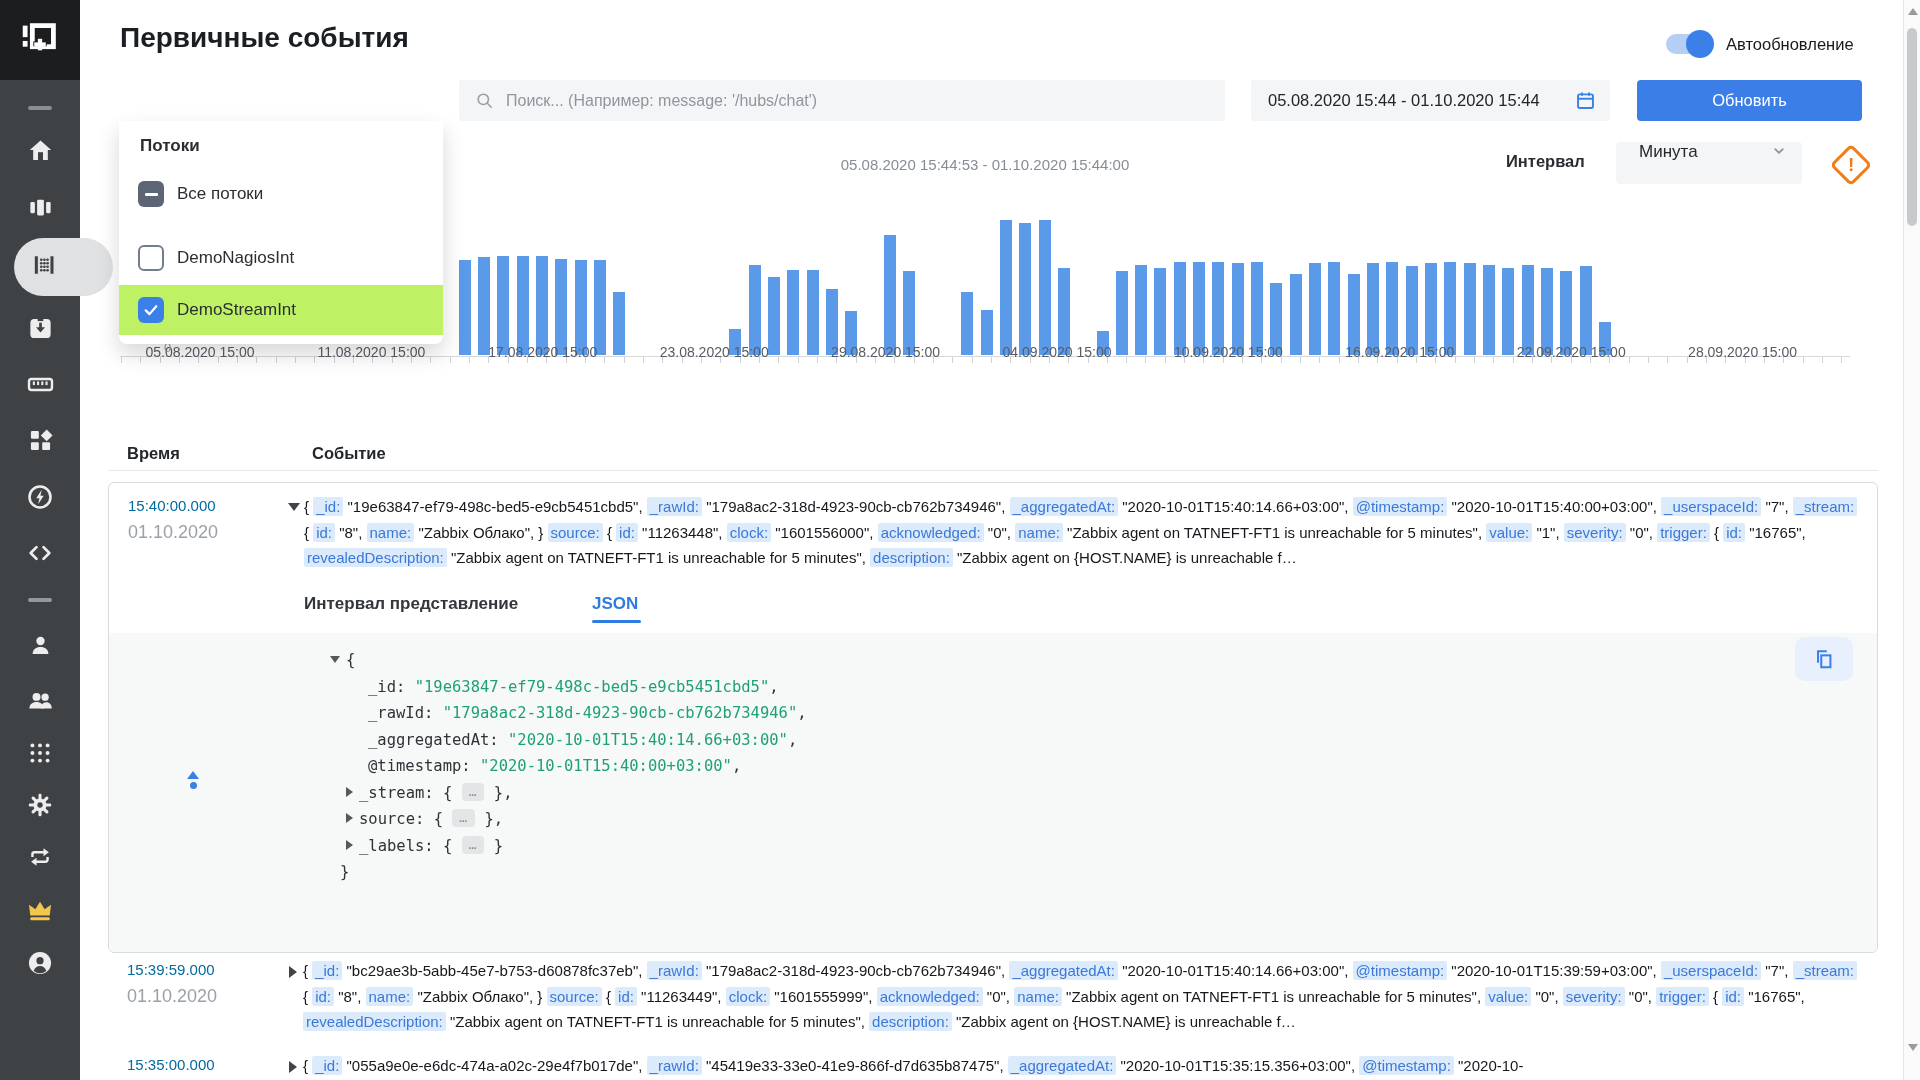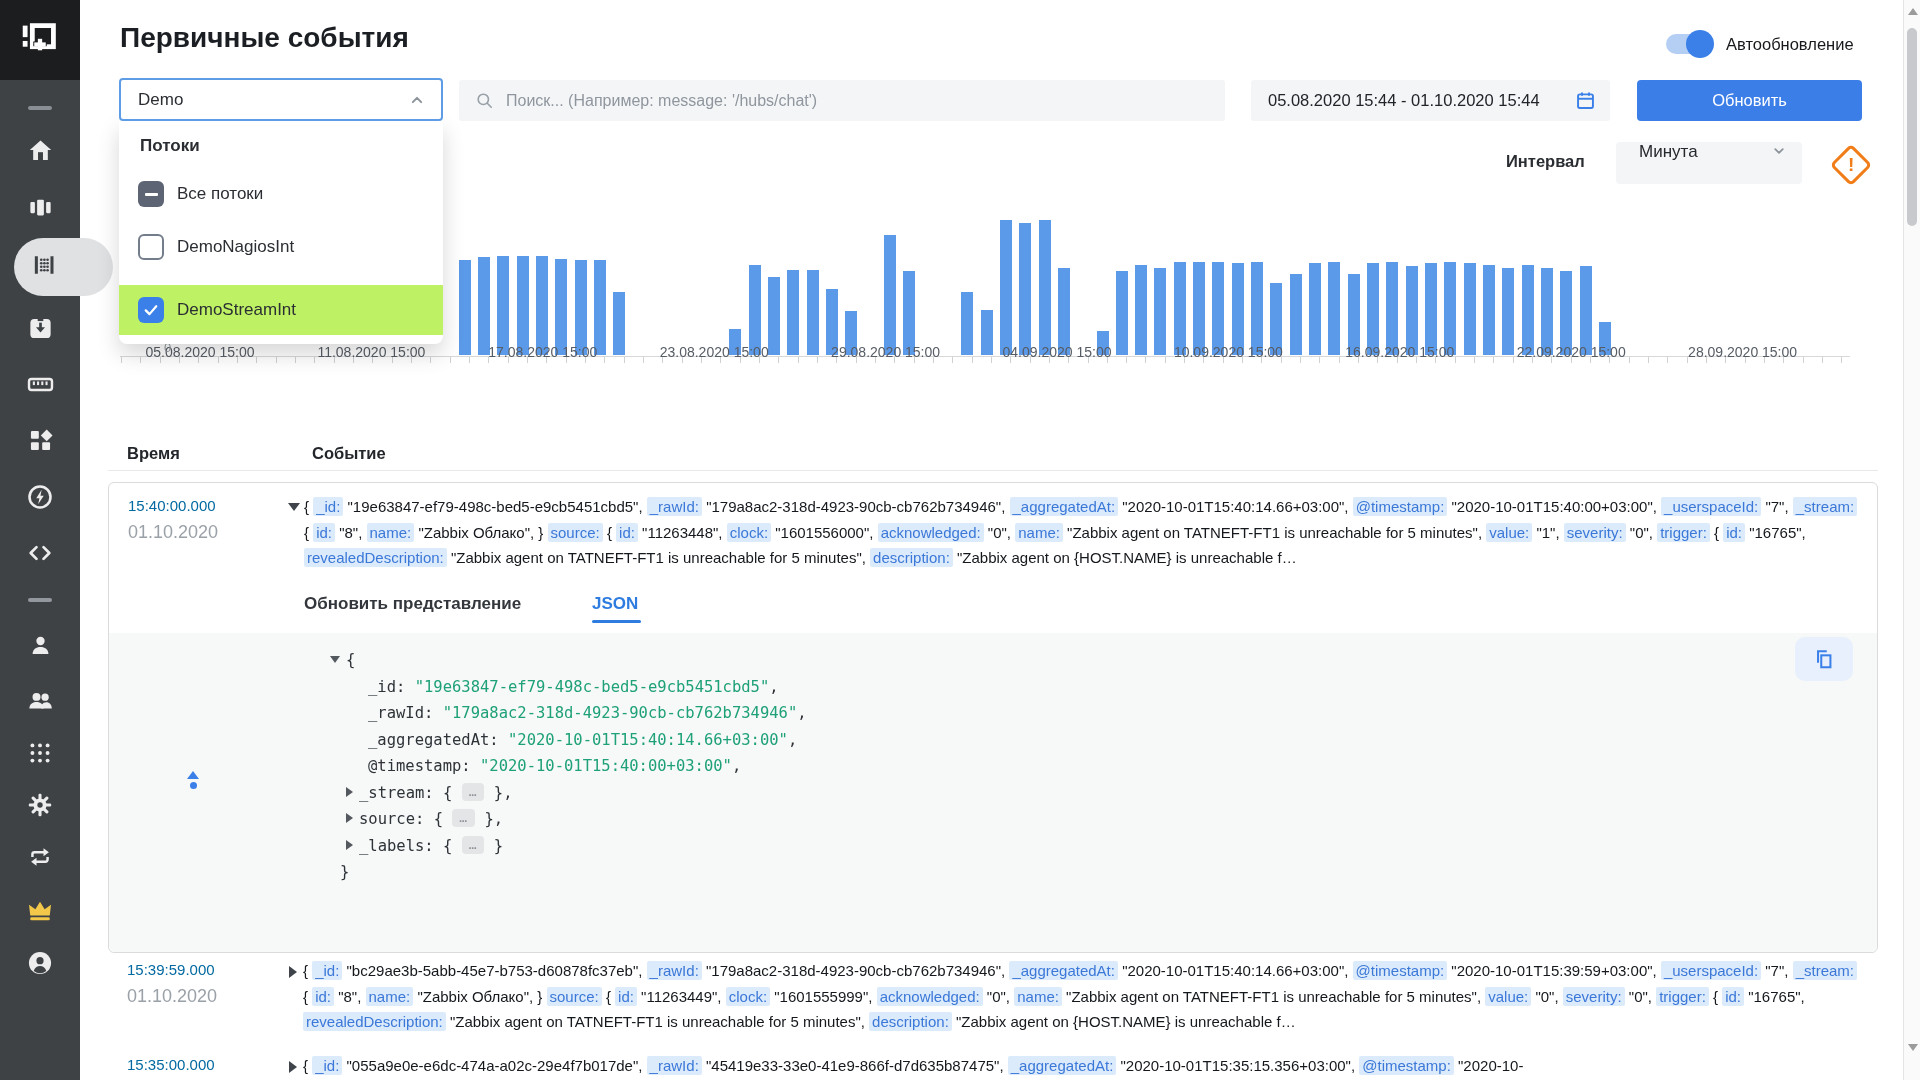--- a/index.html
+++ b/index.html
@@ -263,26 +263,20 @@
           <circle cx="15.9" cy="13.5" r="1.15" fill="#3f4245"></circle>
           <circle cx="10.5" cy="16.5" r="1.15" fill="#3f4245"></circle>
           <circle cx="13.2" cy="16.5" r="1.15" fill="#3f4245"></circle>
           <circle cx="15.9" cy="16.5" r="1.15" fill="#3f4245"></circle>
           <rect x="18.4" y="4.5" width="2.6" height="15" fill="#3f4245"></rect>
         </svg></span>
   </div>
 
   <h1 class="page-title">Первичные события</h1>
 
-  <div class="stream-select">
-    <span class="val">Demo</span>
-    <svg width="20" height="20" viewBox="0 0 24 24">
-      <polyline class="chev" points="7,14.5 12,9.5 17,14.5"></polyline>
-    </svg>
-  </div>
 
   <div class="search-box">
     <svg width="19" height="19" viewBox="0 0 24 24">
       <circle cx="10.5" cy="10.5" r="6.5" fill="none" stroke="#98a0a8" stroke-width="2"></circle>
       <line x1="15.5" y1="15.5" x2="20.5" y2="20.5" stroke="#98a0a8" stroke-width="2" stroke-linecap="round"></line>
     </svg>
     <input type="text" placeholder="Поиск... (Например: message: '/hubs/chat')" style="">
   </div>
 
   <div class="date-field">
@@ -305,34 +299,35 @@
   </div>
 
   <div class="streams-panel" id="streamsPanel">
     <div class="streams-title">Потоки</div>
   <div class="stream-item" style="top: 48px;">
         <div class="cb ind">
           <div class="minus"></div>
         </div>
         <span class="lb">Все потоки</span>
       </div>
-      <div class="stream-item" style="top: 101px; text-align: center;">
+      <div class="stream-item" style="top: 112px; text-align: center;">
         <div class="cb off"></div>
         <span class="lb">DemoNagiosInt</span>
       </div>
       <div class="stream-item hl" style="top: 164px;">
         <div class="cb on">
           <svg width="18" height="18" viewBox="0 0 24 24">
             <polyline points="5,12.5 10,17.5 19,7" fill="none" stroke="#fff" stroke-width="3" stroke-linecap="round" stroke-linejoin="round"></polyline>
           </svg>
         </div>
         <span class="lb">DemoStreamInt</span>
       </div>
     </div>
 
+  <div class="chart-title">05.08.2020 15:44:53 - 01.10.2020 15:44:00</div>
   <div class="interval-label">Интервал</div>
   <div class="interval-select">
     <span class="val">Минута</span>
     <svg width="18" height="18" viewBox="0 0 24 24">
       <polyline class="chev" points="7,9.5 12,14.5 17,9.5"></polyline>
     </svg>
   </div>
   <div class="warn-ic">
       <span>!</span>
     </div>
@@ -499,21 +494,21 @@
 
   <div class="col-h" style="left:127px;">Время</div>
   <div class="col-h" style="left:312px;">Событие</div>
   <div class="head-sep"></div>
 
   <div class="row-box">
     <div class="t-time" style="top:14px;">15:40:00.000</div>
     <div class="t-date" style="top:39px;">01.10.2020</div>
     <div class="exp down" style="left:179px; top:20px;"></div>
     <div class="preview" style="top:11px;"><span>{ </span><span class="kchip">_id:</span><span> "19e63847-ef79-498c-bed5-e9cb5451cbd5", </span><span class="kchip">_rawId:</span><span> "179a8ac2-318d-4923-90cb-cb762b734946", </span><span class="kchip">_aggregatedAt:</span><span> "2020-10-01T15:40:14.66+03:00", </span><span class="kchip">@timestamp:</span><span> "2020-10-01T15:40:00+03:00", </span><span class="kchip">_userspaceId:</span><span> "7", </span><span class="kchip">_stream:</span><span> { </span><span class="kchip">id:</span><span> "8", </span><span class="kchip">name:</span><span> "Zabbix Облако", } </span><span class="kchip">source:</span><span> { </span><span class="kchip">id:</span><span> "11263448", </span><span class="kchip">clock:</span><span> "1601556000", </span><span class="kchip">acknowledged:</span><span> "0", </span><span class="kchip">name:</span><span> "Zabbix agent on TATNEFT-FT1 is unreachable for 5 minutes", </span><span class="kchip">value:</span><span> "1", </span><span class="kchip">severity:</span><span> "0", </span><span class="kchip">trigger:</span><span> { </span><span class="kchip">id:</span><span> "16765", </span><span class="kchip">revealedDescription:</span><span> "Zabbix agent on TATNEFT-FT1 is unreachable for 5 minutes", </span><span class="kchip">description:</span><span> "Zabbix agent on {HOST.NAME} is unreachable f…</span></div>
-    <div class="tab inactive" style="left:195px; top:111px;">Обновить представление</div>
+    <div class="tab inactive" style="left:195px; top:111px;">Интервал представление</div>
     <div class="tab active" style="left:483px; top:111px;">JSON</div>
     <div class="tab-underline" style="left:483px; top:137px; width:49px;"></div>
 
     <div class="detail-panel">
       <div class="collapse-widget">
         <div class="tri"></div>
         <div class="dot"></div>
       </div>
       <button class="copy-btn">
         <svg width="22" height="22" viewBox="0 0 24 24">

